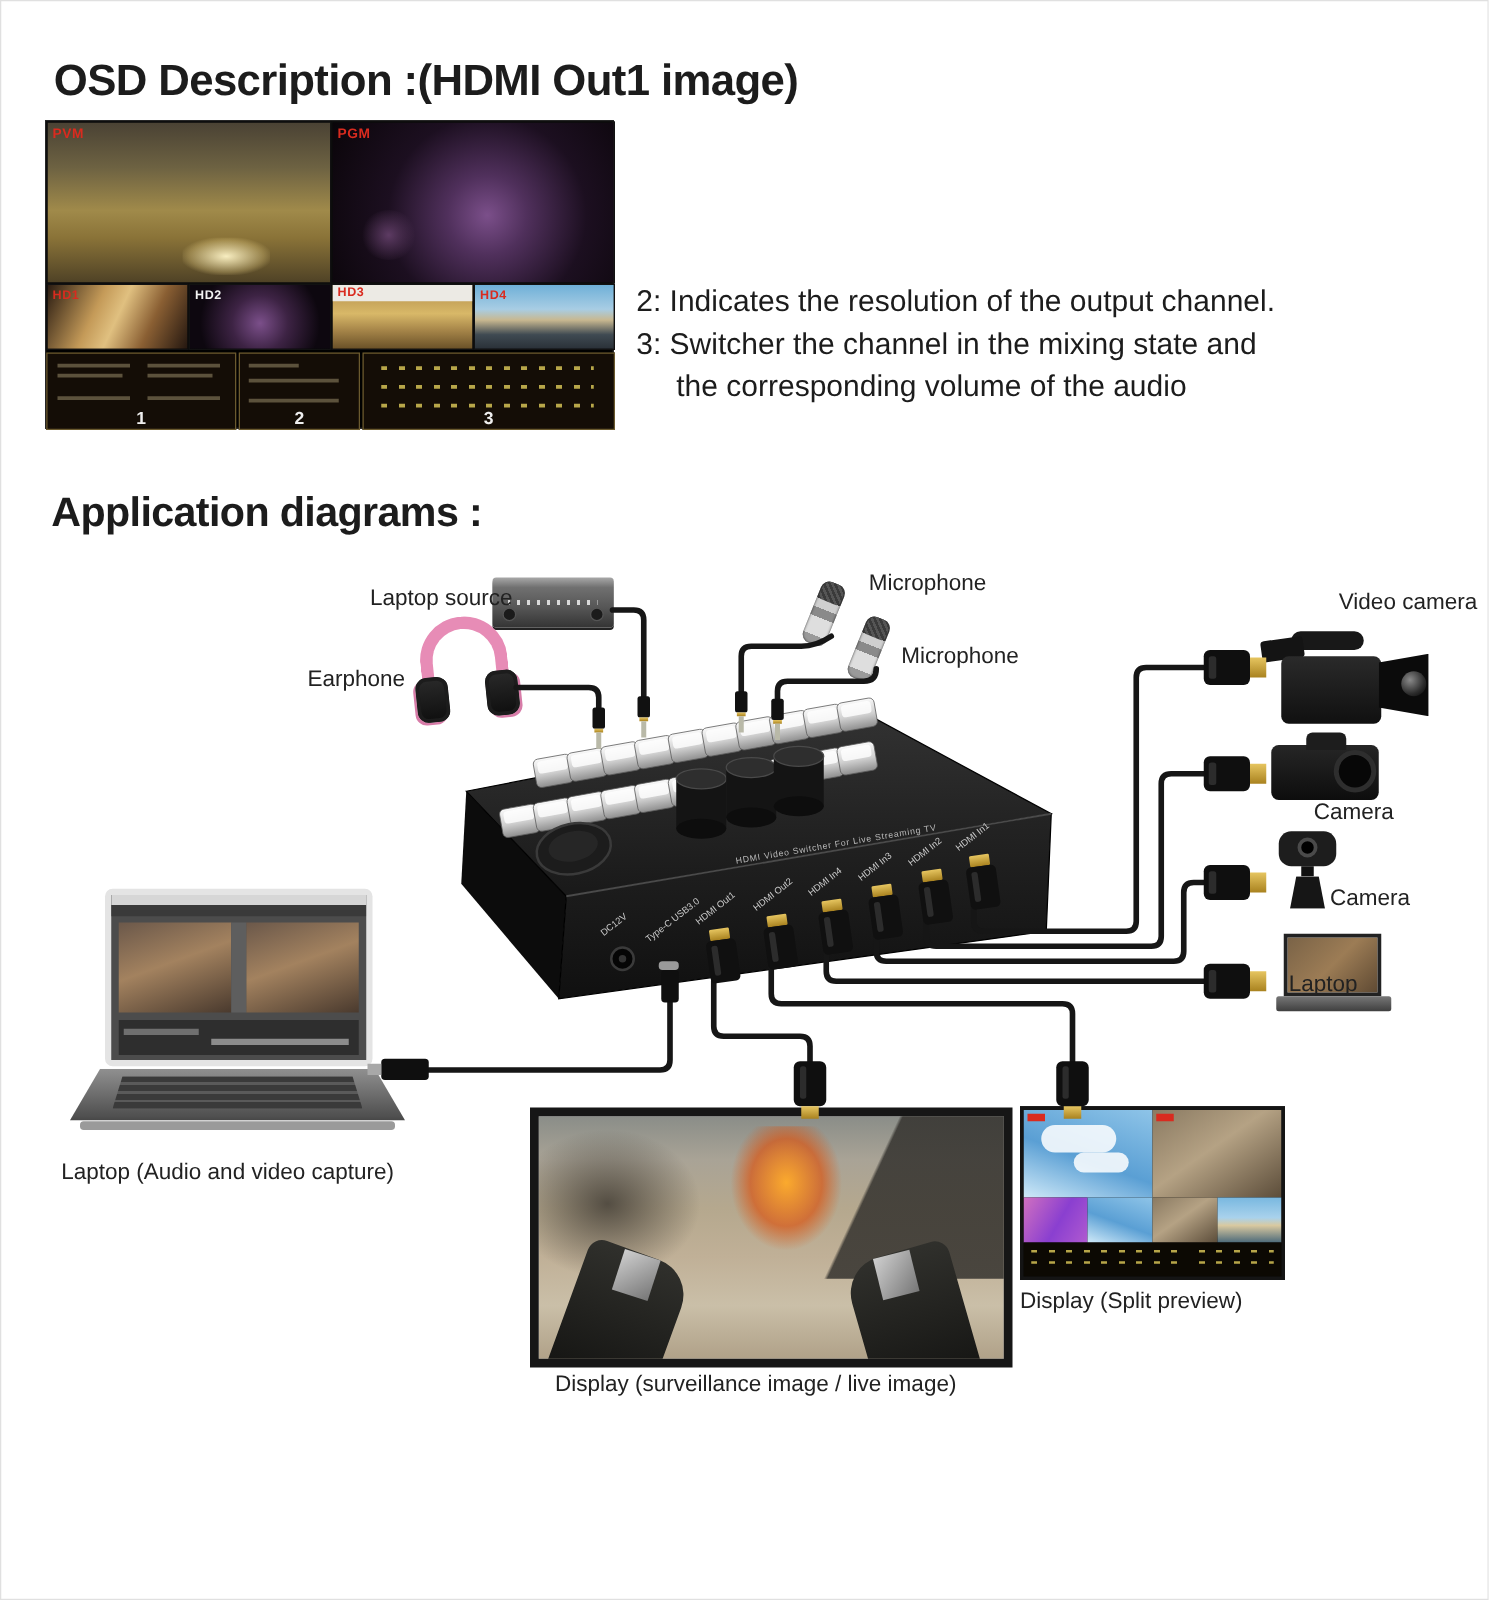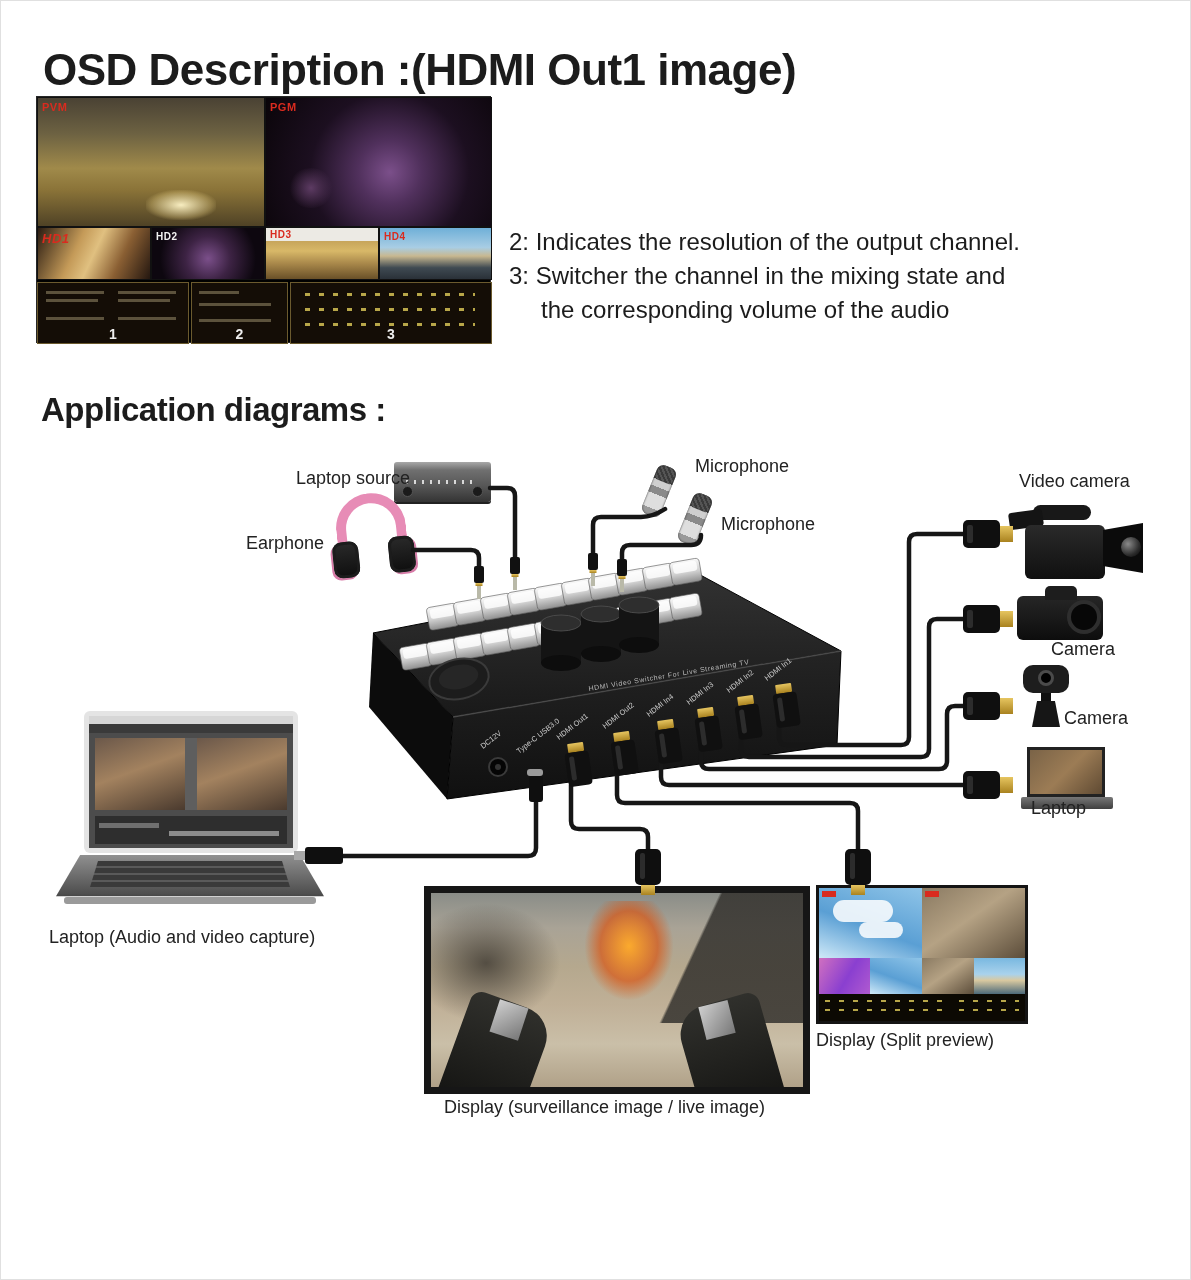--- a/index.html
+++ b/index.html
@@ -1,19 +1,19 @@
 <!DOCTYPE html>
 <html><head>
 <meta charset="utf-8">
 <style>
   html,body{margin:0;padding:0;background:#fff;}
   .page{position:relative;width:1191px;height:1280px;background:#fff;overflow:hidden;
         font-family:"Liberation Sans",sans-serif;color:#1c1c1c;border:1px solid #e0e0e0;box-sizing:border-box;}
   .abs{position:absolute;}
-  .h1{font-size:44px;font-weight:800;letter-spacing:-0.5px;}
+  .h1{font-size:35px;font-weight:800;letter-spacing:-0.5px;}
   .h2{font-size:33px;font-weight:800;letter-spacing:-0.5px;}
   .note{font-size:24px;line-height:34px;}
   .note .cont{padding-left:32px;}
   .lbl{font-size:18px;color:#222;z-index:8;white-space:nowrap;}
   
   .osd{left:35px;top:95px;width:455px;height:247px;background:#000;z-index:1;border:1px solid #262626;box-sizing:border-box;}
   .osd .pan{position:absolute;overflow:hidden;box-sizing:border-box;border:1px solid #111;}
   .tag{position:absolute;left:4px;top:3px;font-size:11px;font-weight:bold;z-index:3;letter-spacing:.5px;}
   .red{color:#d92b1f;}
   .white{color:#f2f2f2;}
@@ -107,21 +107,21 @@
   <div class="abs osd">
     <div class="pan pvm">
       <span class="tag red">PVM</span>
       <span class="sun"></span>
     </div>
     <div class="pan pgm">
       <span class="tag red">PGM</span>
       <span class="orb"></span>
     </div>
     <div class="pan hd1">
-      <span class="tag red" style="font-size:13px;font-style:italic;">HD1</span>
+      <span class="tag red" style="font-size:10px;">HD1</span>
     </div>
     <div class="pan hd2">
       <span class="tag white" style="font-size:10px;">HD2</span>
     </div>
     <div class="pan hd3">
       <span class="bar"></span>
       <span class="tag red" style="font-size:10px;top:1px;">HD3</span>
     </div>
     <div class="pan hd4">
       <span class="tag red" style="font-size:10px;">HD4</span>
@@ -397,21 +397,21 @@
     <g>
       <rect x="304" y="846" width="38" height="17" rx="3" fill="#0f0f0f"></rect>
       <rect x="293" y="850" width="11" height="9" fill="#a8a8a8"></rect>
     </g>
   </svg>
 
   <div class="abs lbl" style="left:295px;top:467px;">Laptop source</div>
   <div class="abs lbl" style="left:245px;top:532px;">Earphone</div>
   <div class="abs lbl" style="left:694px;top:455px;">Microphone</div>
   <div class="abs lbl" style="left:720px;top:513px;">Microphone</div>
-  <div class="abs lbl" style="left:1018px;top:470px;">Video camera</div>
+  <div class="abs lbl" style="left:1070px;top:470px;">Video camera</div>
   <div class="abs lbl" style="left:1050px;top:638px;">Camera</div>
   <div class="abs lbl" style="left:1063px;top:707px;">Camera</div>
-  <div class="abs lbl" style="left:1030px;top:797px;">Laptop</div>
+  <div class="abs lbl" style="left:1030px;top:776px;">Laptop</div>
   <div class="abs lbl" style="left:48px;top:926px;">Laptop (Audio and video capture)</div>
   <div class="abs lbl" style="left:443px;top:1096px;">Display (surveillance image / live image)</div>
   <div class="abs lbl" style="left:815px;top:1029px;">Display (Split preview)</div>
 
 </div>
 
 </body></html>

